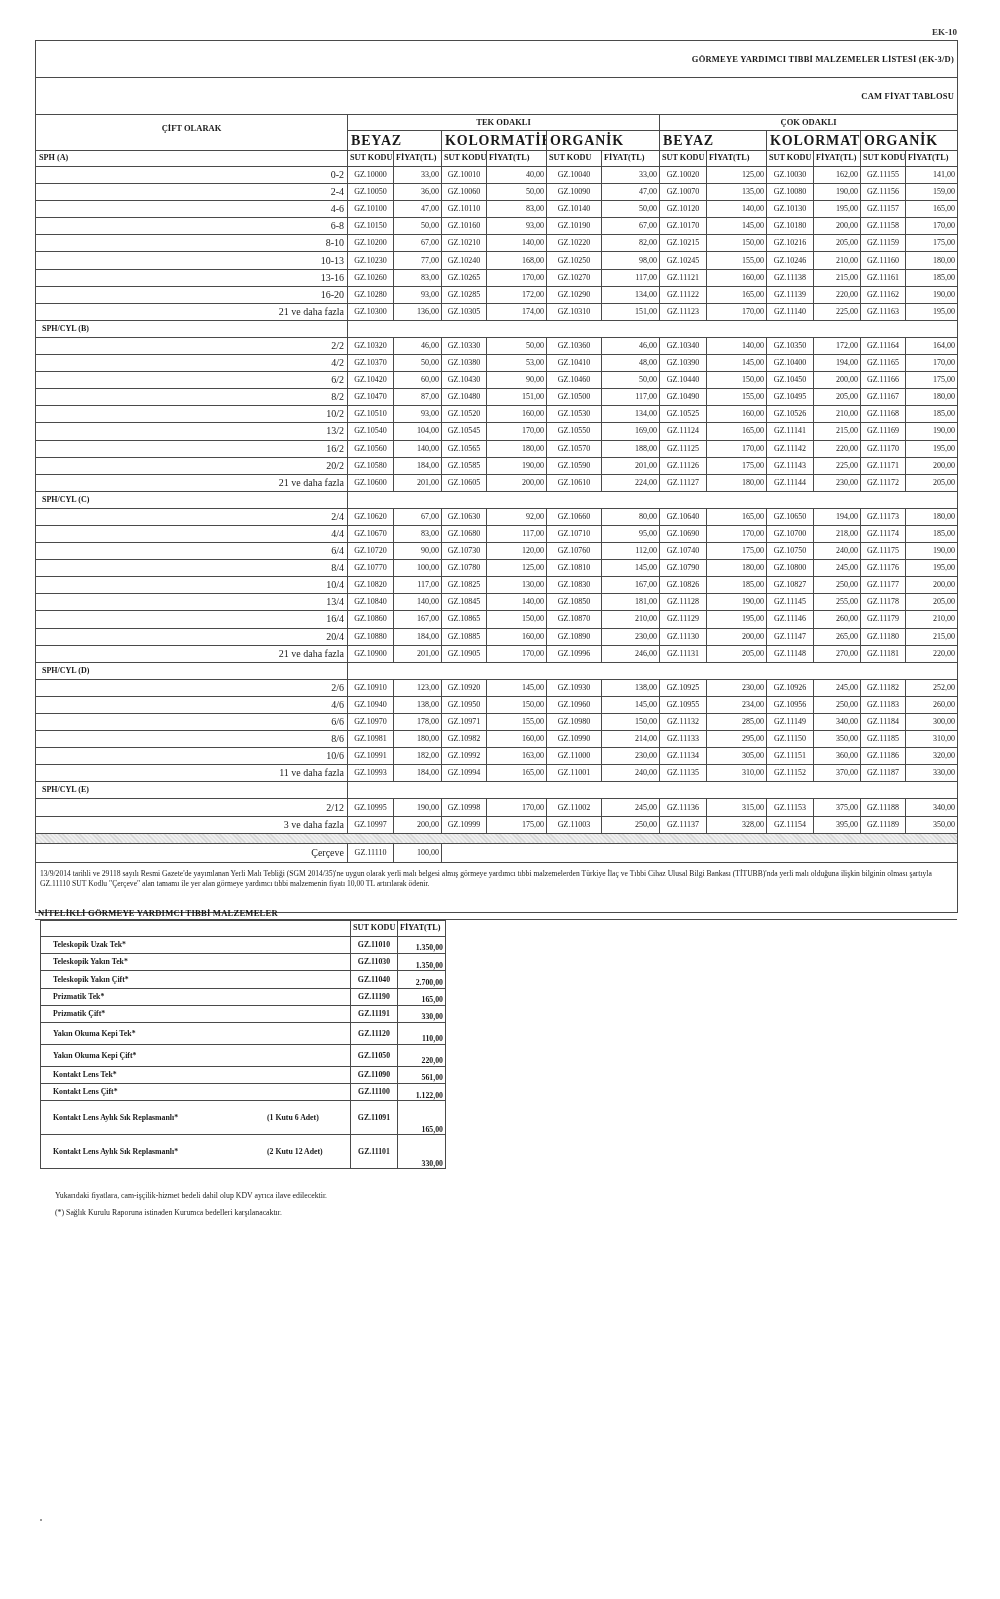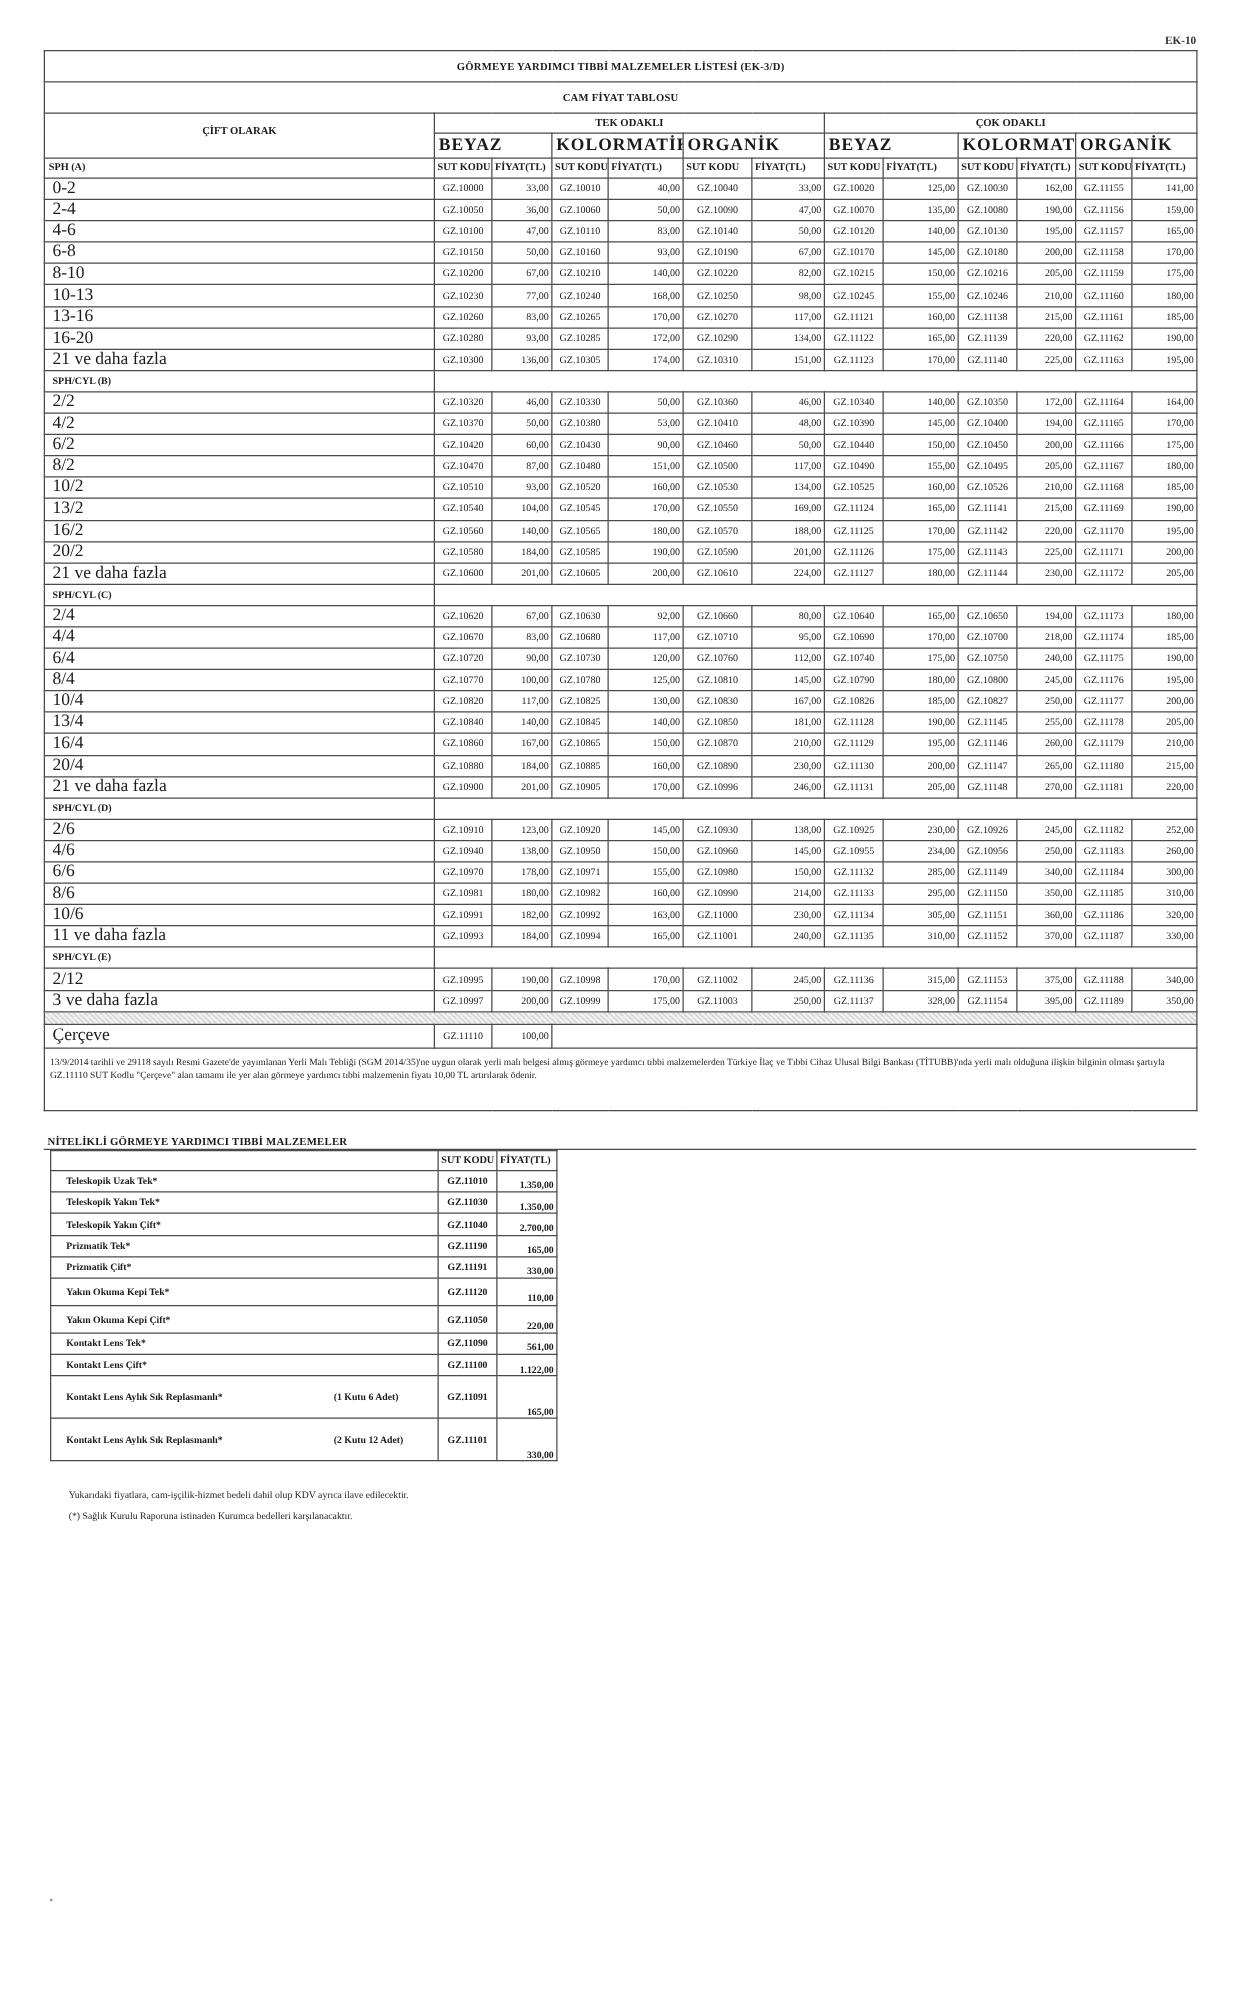--- a/index.html
+++ b/index.html
@@ -5,27 +5,27 @@
   * { box-sizing: border-box; margin: 0; padding: 0; }
   html, body { width: 1000px; height: 1599px; background: #ffffff; }
   body { position: relative; font-family: "Liberation Serif", "DejaVu Serif", serif; color: #1a1a1a; overflow: hidden; }
 
   .page-label { position: absolute; top: 27px; right: 43px; font-size: 9px; font-weight: bold; color: #333; padding-left: 44px; }
 
   table { border-collapse: collapse; table-layout: fixed; }
   td, th { border: 1px solid #4a4a4a; font-size: 8.2px; line-height: 1; padding: 0 3px; white-space: nowrap; overflow: hidden; }
 
   #main-table { position: absolute; left: 35px; top: 40px; width: 922px; }
-  #main-table .title-row td { height: 25px; text-align: center; font-weight: bold; font-size: 8.5px; letter-spacing: 0.2px; }
+  #main-table .title-row td { height: 37px; text-align: right; font-weight: bold; font-size: 8.5px; letter-spacing: 0.2px; }
   #main-table .hdr1 td { height: 16px; text-align: center; font-weight: bold; font-size: 8.5px; }
   #main-table .hdr2 td { height: 20px; text-align: left; font-weight: bold; font-size: 14px; letter-spacing: 0.8px; }
   #main-table .hdr3 td { height: 16px; font-weight: bold; font-size: 8.2px; padding: 0 2px; }
   #main-table .hdr3 td.label { padding-left: 3px; }
   #main-table .data td { height: 17.1px; }
-  #main-table .data td.label { padding-left: 6px; font-size: 14px; }
+  #main-table .data td.label { padding-left: 6px; font-size: 10px; text-align: right; }
   #main-table .data td.code { text-align: center; font-size: 8px; }
   #main-table .data td.price { text-align: right; font-size: 8px; padding-right: 2px; }
   #main-table .section td { height: 17.1px; font-weight: bold; font-size: 8px; padding-left: 6px; }
   #main-table .section td.blank { border-left: 1px solid #4a4a4a; }
   #main-table .noise td { height: 10px; background: repeating-linear-gradient(45deg, #cfcfcf 0 1px, #f2f2f2 1px 3px); }
   #main-table .frame td { height: 19px; }
   #main-table .note td { height: 50px; font-size: 7.6px; white-space: normal; line-height: 1.4; padding: 6px 4px 0 4px; vertical-align: top; }
 
   #nitelikli-title { position: absolute; left: 38px; top: 908px; font-size: 8.6px; font-weight: bold; letter-spacing: 0.2px; }
   .title-rule { position: absolute; left: 35px; top: 919px; width: 922px; border-top: 1px solid #4a4a4a; }

